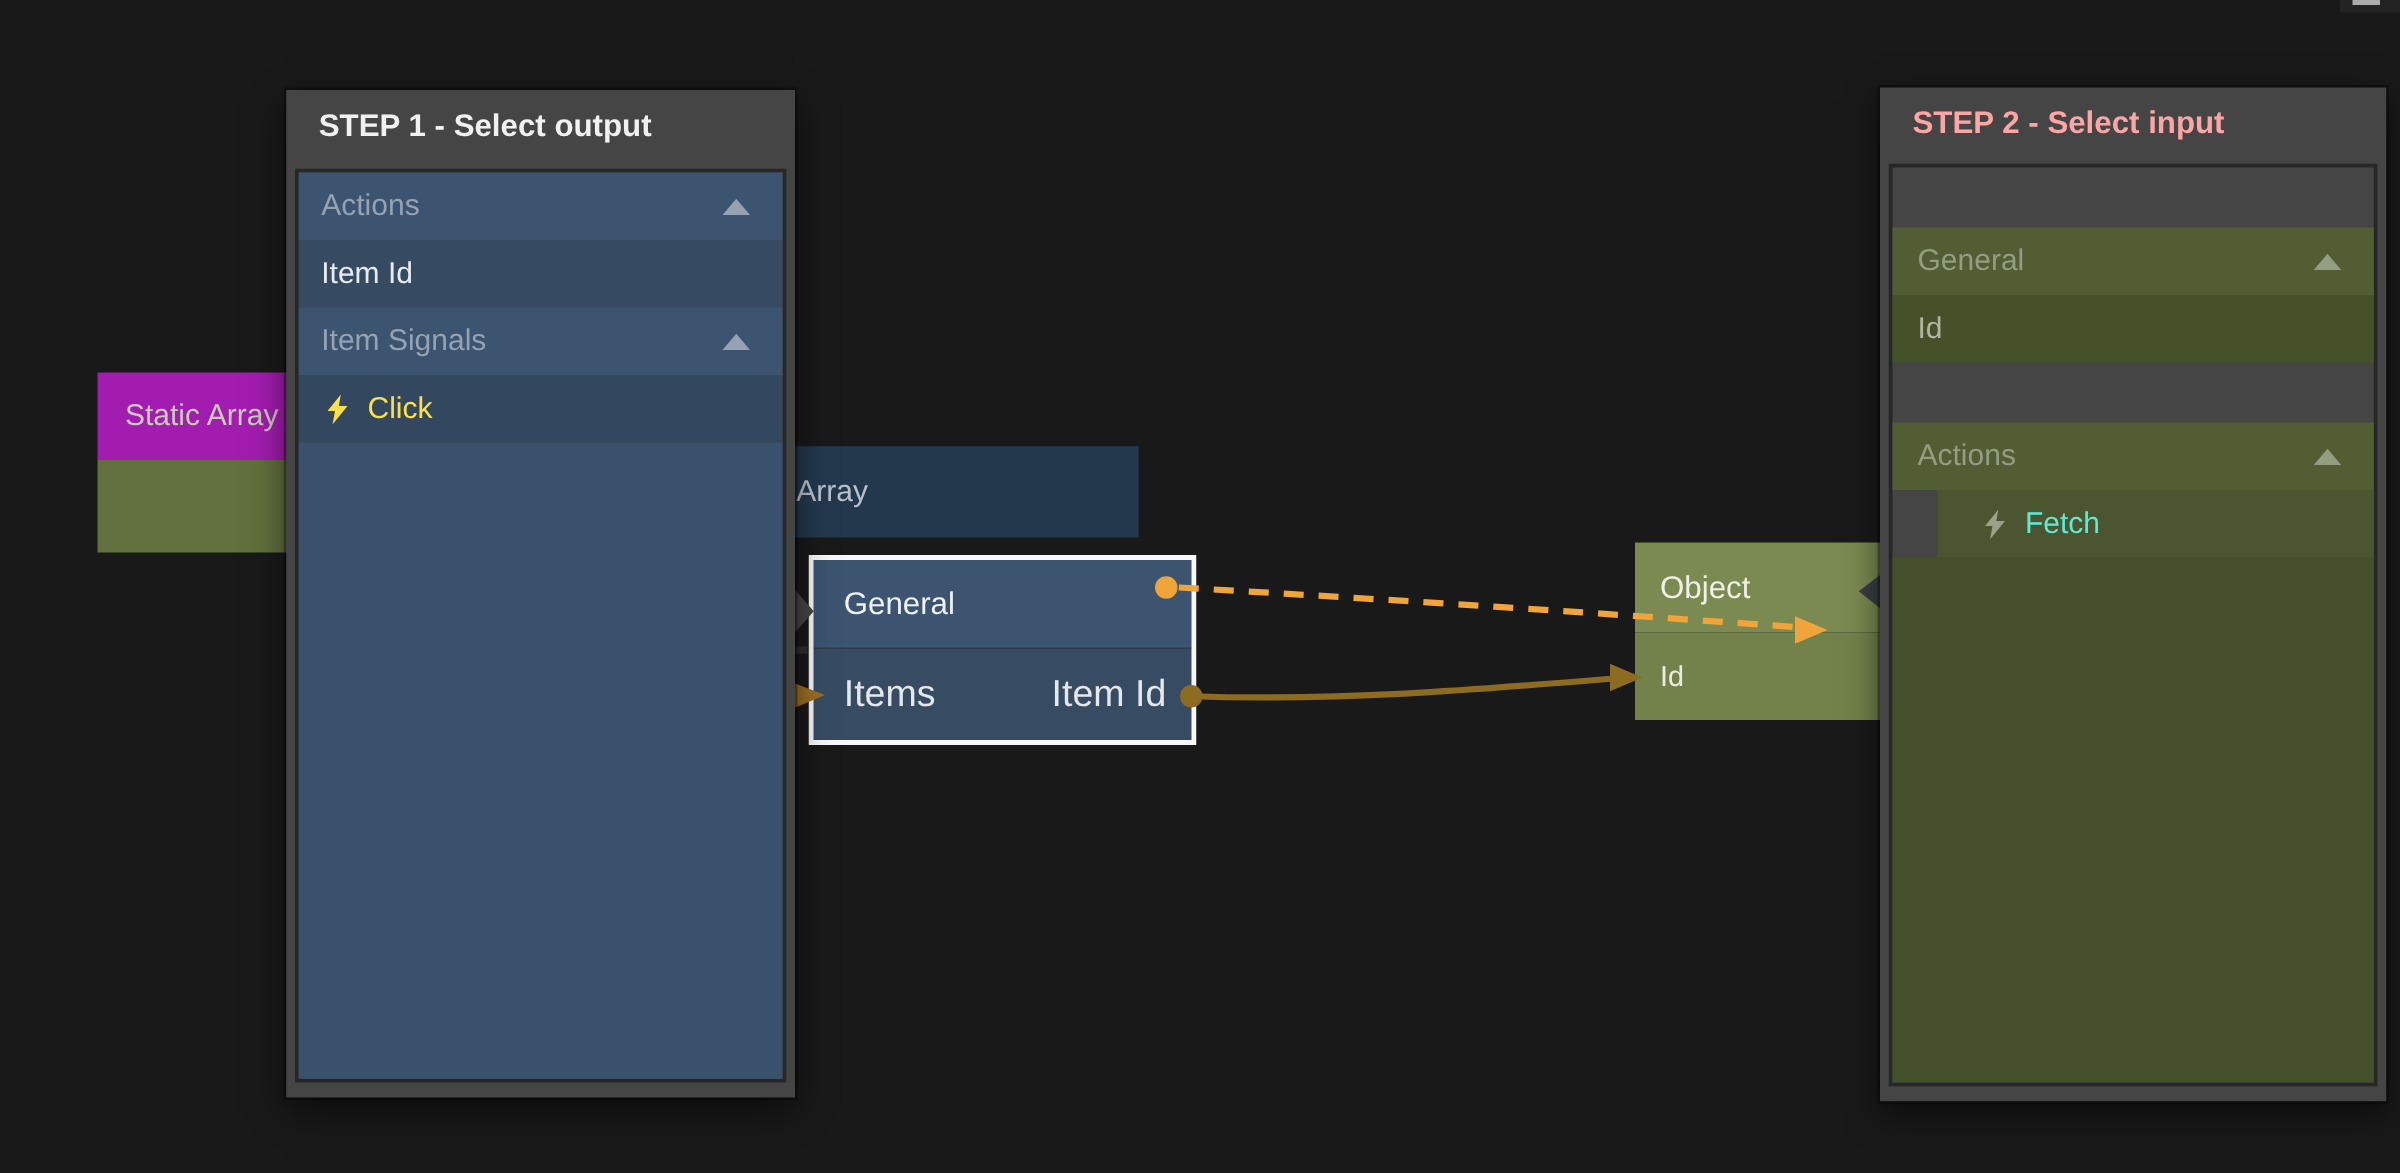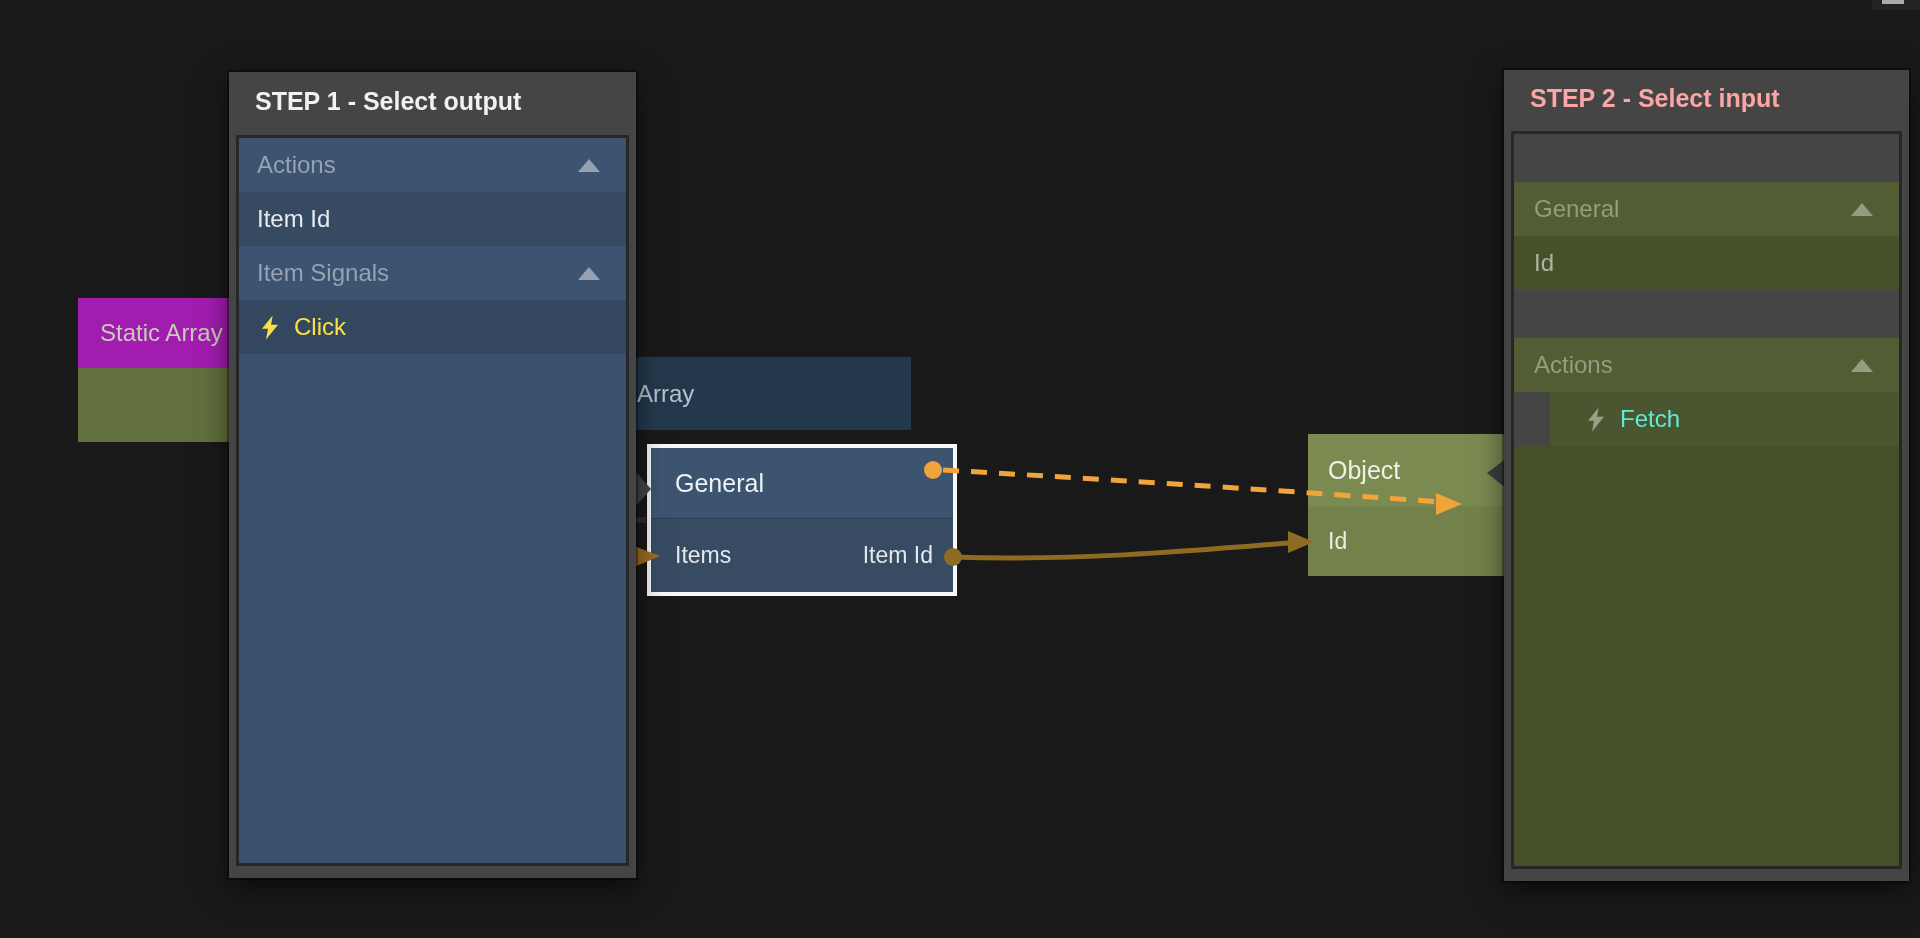--- a/index.html
+++ b/index.html
@@ -16,21 +16,21 @@
   .static-array .bdy{height:74px;background:#61703c;}
 
   .group-node{left:598px;top:357px;width:313px;height:73px;background:#24384d;
               display:flex;align-items:center;color:#b7c1cc;font-size:24px;}
   .group-node span{padding-left:39px;}
 
   .repeater{left:647px;top:444px;width:302px;height:144px;border:4px solid #f7f7f7;}
   .repeater .hdr{height:70px;background:#3c5470;color:#eef2f6;font-size:25px;padding-left:24px;
                  border-bottom:1px solid rgba(0,0,0,.25);}
   .repeater .bdy{height:73px;background:#374c63;display:flex;align-items:center;
-                 justify-content:space-between;padding:0 20px 0 24px;color:#e3e8ec;font-size:23px;}
+                 justify-content:space-between;padding:0 20px 0 24px;color:#e3e8ec;font-size:30px;}
 
   .object-node{left:1308px;top:434px;width:209px;height:142px;}
   .object-node .hdr{height:72px;background:#7b8a51;color:#eef1e6;font-size:25px;padding-left:20px;text-align:center;}
   .object-node .bdy{height:70px;background:#73824a;display:flex;align-items:center;
                     color:#e9ede0;font-size:23px;}
   .object-node .bdy span{padding-left:20px;}
 
   
   #wires{position:absolute;left:0;top:0;width:1920px;height:938px;pointer-events:none;}
 

